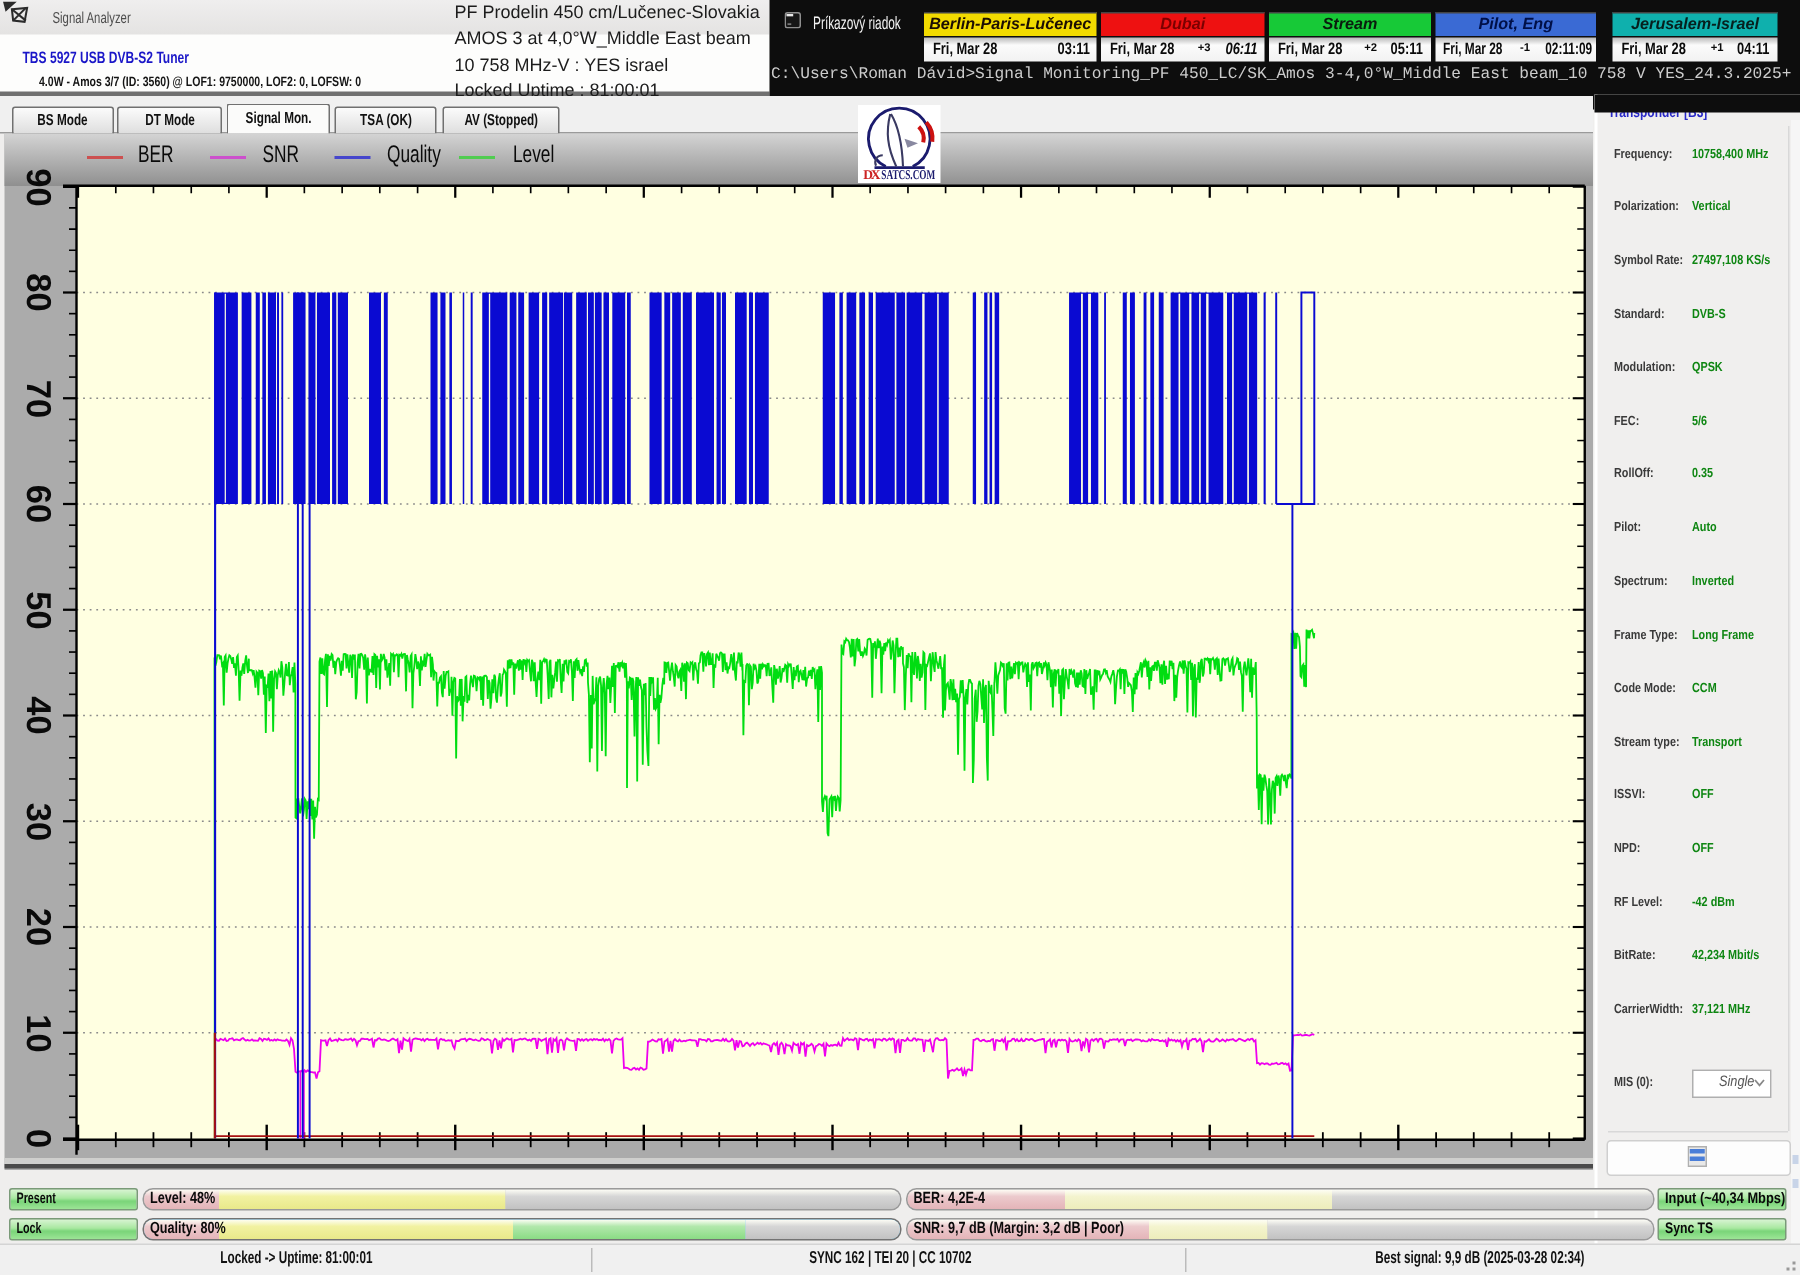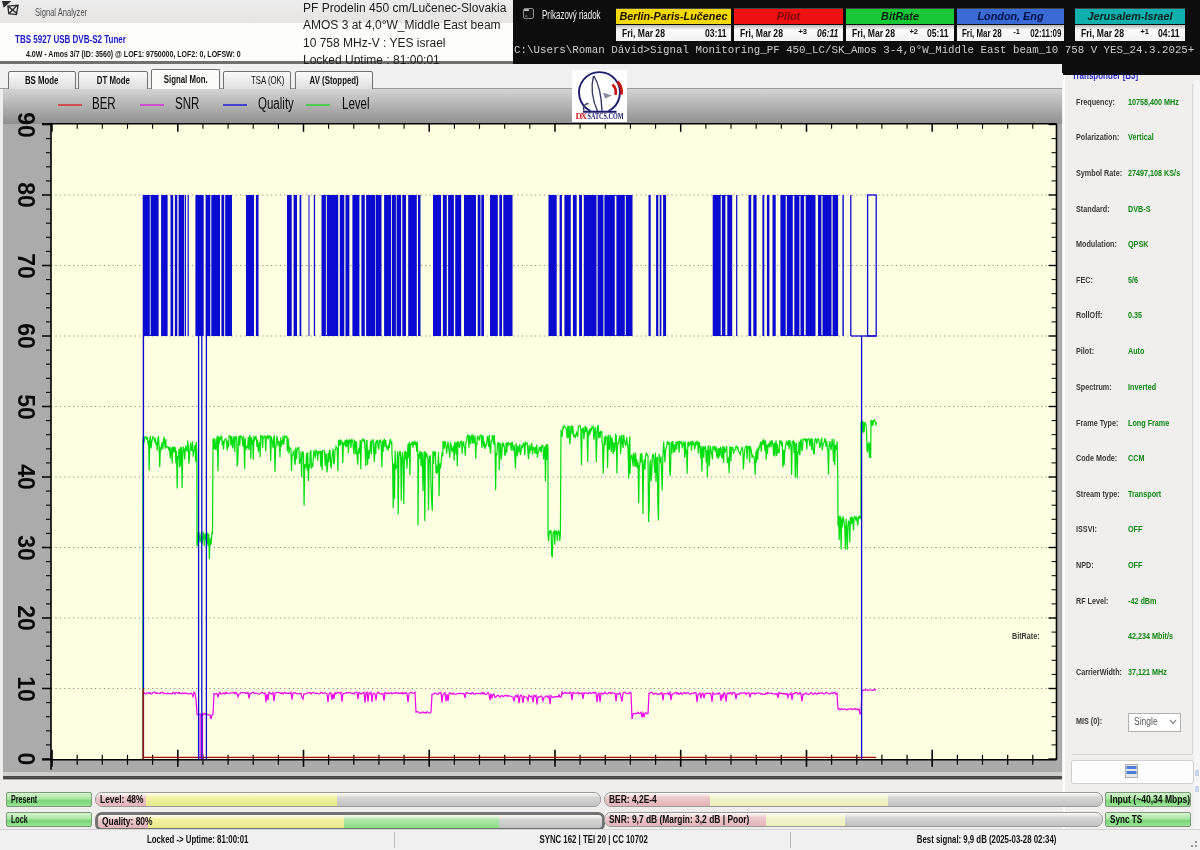--- a/index.html
+++ b/index.html
@@ -38,53 +38,53 @@
   <rect x="1.3" y="1.3" width="4.5" height="1.6" fill="#e8e8e8"></rect>
   <rect x="2" y="7.5" width="2.5" height="1.2" fill="#777"></rect>
 </svg>
 <div class="abs" style="left:542px;top:7.5px;font-size:12px;color:#f2f2f2;"><span class="sq" style="transform:scaleX(0.66)">Príkazový riadok</span></div>
 
 <div class="abs" style="left:615.6px;top:8px;width:115.7px;height:14.5px;background:#f2da00;border-top:1px solid #444;font-size:10.8px;font-weight:bold;font-style:italic;color:#1c0e02;text-align:center;line-height:14.5px;"><span class="sqc" style="transform:scaleX(1.0)">Berlin-Paris-Lučenec</span></div>
 <div class="abs" style="left:615.6px;top:25px;width:115.7px;height:15.5px;background:linear-gradient(#b9b9b9 0px, #fbfbfb 5px, #f2f2f2);font-size:11px;font-weight:bold;color:#0a0a0a;line-height:16px;">
     <span style="position:absolute;left:6px;"><span class="sq" style="transform:scaleX(0.78)">Fri, Mar 28</span></span>
     <span style="position:absolute;right:5px;"><span class="sq" style="transform-origin:100% 0;transform:scaleX(0.78)">03:11</span></span>
   </div>
-<div class="abs" style="left:734px;top:8px;width:109px;height:14.5px;background:#ee1111;border-top:1px solid #444;font-size:10.8px;font-weight:bold;font-style:italic;color:#7c0000;text-align:center;line-height:14.5px;"><span class="sqc" style="transform:scaleX(1.0)">Pilot</span></div>
+<div class="abs" style="left:734px;top:8px;width:109px;height:14.5px;background:#ee1111;border-top:1px solid #444;font-size:10.8px;font-weight:bold;font-style:italic;color:#7c0000;text-align:center;line-height:14.5px;"><span class="sqc" style="transform:scaleX(1.0)">Dubai</span></div>
 <div class="abs" style="left:734px;top:25px;width:109px;height:15.5px;background:linear-gradient(#b9b9b9 0px, #fbfbfb 5px, #f2f2f2);font-size:11px;font-weight:bold;color:#0a0a0a;line-height:16px;">
     <span style="position:absolute;left:6px;"><span class="sq" style="transform:scaleX(0.78)">Fri, Mar 28</span></span>
     <span class="b" style="position:absolute;right:36px;top:-1px;font-size:7.5px;">+3</span>
     <span style="position:absolute;right:5px;font-style:italic;"><span class="sq" style="transform-origin:100% 0;transform:scaleX(0.78)">06:11</span></span>
   </div>
-<div class="abs" style="left:846px;top:8px;width:108px;height:14.5px;background:#17c937;border-top:1px solid #444;font-size:10.8px;font-weight:bold;font-style:italic;color:#0a1c0e;text-align:center;line-height:14.5px;"><span class="sqc" style="transform:scaleX(1.0)">BitRate</span></div>
+<div class="abs" style="left:846px;top:8px;width:108px;height:14.5px;background:#17c937;border-top:1px solid #444;font-size:10.8px;font-weight:bold;font-style:italic;color:#0a1c0e;text-align:center;line-height:14.5px;"><span class="sqc" style="transform:scaleX(1.0)">Stream</span></div>
 <div class="abs" style="left:846px;top:25px;width:108px;height:15.5px;background:linear-gradient(#b9b9b9 0px, #fbfbfb 5px, #f2f2f2);font-size:11px;font-weight:bold;color:#0a0a0a;line-height:16px;">
     <span style="position:absolute;left:6px;"><span class="sq" style="transform:scaleX(0.78)">Fri, Mar 28</span></span>
     <span class="b" style="position:absolute;right:36px;top:-1px;font-size:7.5px;">+2</span>
     <span style="position:absolute;right:5px;"><span class="sq" style="transform-origin:100% 0;transform:scaleX(0.78)">05:11</span></span>
   </div>
-<div class="abs" style="left:957px;top:8px;width:107px;height:14.5px;background:#3a6ad4;border-top:1px solid #444;font-size:10.8px;font-weight:bold;font-style:italic;color:#001048;text-align:center;line-height:14.5px;"><span class="sqc" style="transform:scaleX(1.0)">London, Eng</span></div>
+<div class="abs" style="left:957px;top:8px;width:107px;height:14.5px;background:#3a6ad4;border-top:1px solid #444;font-size:10.8px;font-weight:bold;font-style:italic;color:#001048;text-align:center;line-height:14.5px;"><span class="sqc" style="transform:scaleX(1.0)">Pilot, Eng</span></div>
 <div class="abs" style="left:957px;top:25px;width:107px;height:15.5px;background:linear-gradient(#b9b9b9 0px, #fbfbfb 5px, #f2f2f2);font-size:11px;font-weight:bold;color:#0a0a0a;line-height:16px;">
     <span style="position:absolute;left:5px;"><span class="sq" style="transform:scaleX(0.72)">Fri, Mar 28</span></span>
     <span class="b" style="position:absolute;right:44px;top:-1px;font-size:7.5px;">-1</span>
     <span style="position:absolute;right:3px;"><span class="sq" style="transform-origin:100% 0;transform:scaleX(0.72)">02:11:09</span></span>
   </div>
 <div class="abs" style="left:1075px;top:8px;width:110px;height:14.5px;background:#0fb0ad;border-top:1px solid #444;font-size:10.8px;font-weight:bold;font-style:italic;color:#06201e;text-align:center;line-height:14.5px;"><span class="sqc" style="transform:scaleX(1.0)">Jerusalem-Israel</span></div>
 <div class="abs" style="left:1075px;top:25px;width:110px;height:15.5px;background:linear-gradient(#b9b9b9 0px, #fbfbfb 5px, #f2f2f2);font-size:11px;font-weight:bold;color:#0a0a0a;line-height:16px;">
     <span style="position:absolute;left:6px;"><span class="sq" style="transform:scaleX(0.78)">Fri, Mar 28</span></span>
     <span class="b" style="position:absolute;right:36px;top:-1px;font-size:7.5px;">+1</span>
     <span style="position:absolute;right:5px;"><span class="sq" style="transform-origin:100% 0;transform:scaleX(0.78)">04:11</span></span>
   </div>
 <div class="abs" style="left:514px;top:43.5px;font-family:'Liberation Mono',monospace;font-size:10.8px;color:#cccccc;white-space:pre;">C:\Users\Roman Dávid&gt;Signal Monitoring_PF 450_LC/SK_Amos 3-4,0°W_Middle East beam_10 758 V YES_24.3.2025+</div>
 
 <div class="abs" style="left:0;top:63.5px;width:1062px;height:25.5px;background:#f0f0f0;"></div>
 <div class="abs" style="left:0;top:88px;width:1062px;height:1px;background:#9a9a9a;"></div>
 
 <div class="abs" style="left:8px;top:70.5px;width:66px;height:17px;background:linear-gradient(#fbfbfb,#dedede);border:1px solid #707070;border-radius:2px 2px 0 0;font-size:10.6px;font-weight:bold;color:#111;text-align:center;line-height:17px;"><span class="sqc">BS Mode</span></div>
 <div class="abs" style="left:78px;top:70.5px;width:68px;height:17px;background:linear-gradient(#fbfbfb,#dedede);border:1px solid #707070;border-radius:2px 2px 0 0;font-size:10.6px;font-weight:bold;color:#111;text-align:center;line-height:17px;"><span class="sqc">DT Mode</span></div>
 <div class="abs" style="left:151px;top:69px;width:67px;height:19.5px;background:#fbfbfa;border:1px solid #707070;border-bottom:none;border-radius:2px 2px 0 0;font-size:10.6px;font-weight:bold;color:#111;text-align:center;line-height:19px;"><span class="sqc">Signal Mon.</span></div>
-<div class="abs" style="left:223px;top:70.5px;width:66px;height:17px;background:linear-gradient(#fbfbfb,#dedede);border:1px solid #707070;border-radius:2px 2px 0 0;font-size:10.6px;font-weight:normal;color:#111;text-align:right;line-height:17px;"><span class="sqc">TSA (OK)</span></div>
+<div class="abs" style="left:223px;top:70.5px;width:66px;height:17px;background:linear-gradient(#fbfbfb,#dedede);border:1px solid #707070;border-radius:2px 2px 0 0;font-size:10.6px;font-weight:bold;color:#111;text-align:center;line-height:17px;"><span class="sqc">TSA (OK)</span></div>
 <div class="abs" style="left:295px;top:70.5px;width:76px;height:17px;background:linear-gradient(#fbfbfb,#dedede);border:1px solid #707070;border-radius:2px 2px 0 0;font-size:10.6px;font-weight:bold;color:#111;text-align:center;line-height:17px;"><span class="sqc">AV (Stopped)</span></div>
 
 <div class="abs" style="left:3px;top:89px;width:1059px;height:691px;background:#ababab;"></div>
 <div class="abs" style="left:3px;top:89px;width:1059px;height:34.8px;background:linear-gradient(#d4d4d4,#8f8f8f);"></div>
 <div class="abs" style="left:3px;top:772px;width:1059px;height:4px;background:#cfcfcd;"></div>
 <div class="abs" style="left:3px;top:776px;width:1059px;height:2.5px;background:#4a4a4a;"></div>
 <div class="abs" style="left:58px;top:103.5px;width:24px;height:2px;background:#cc5050;"></div>
 <div class="abs" style="left:92px;top:95px;font-size:16px;color:#0a0a0a;text-align:right;"><span class="sq" style="transform:scaleX(0.72)">BER</span></div>
 <div class="abs" style="left:140px;top:103.5px;width:24px;height:2px;background:#cc50cc;"></div>
 <div class="abs" style="left:175px;top:95px;font-size:16px;color:#0a0a0a;"><span class="sq" style="transform:scaleX(0.72)">SNR</span></div>
@@ -339,49 +339,49 @@
 <div class="abs b" style="left:1076px;top:453.0px;font-size:8.8px;color:#3a3a3a;text-align:center;"><span class="sq" style="transform:scaleX(0.82)">Code Mode:</span></div>
 <div class="abs b" style="left:1128px;top:453.0px;font-size:8.8px;color:#0e8612;"><span class="sq" style="transform:scaleX(0.82)">CCM</span></div>
 <div class="abs b" style="left:1076px;top:488.5px;font-size:8.8px;color:#3a3a3a;"><span class="sq" style="transform:scaleX(0.82)">Stream type:</span></div>
 <div class="abs b" style="left:1128px;top:488.5px;font-size:8.8px;color:#0e8612;"><span class="sq" style="transform:scaleX(0.82)">Transport</span></div>
 <div class="abs b" style="left:1076px;top:524.0px;font-size:8.8px;color:#3a3a3a;"><span class="sq" style="transform:scaleX(0.82)">ISSVI:</span></div>
 <div class="abs b" style="left:1128px;top:524.0px;font-size:8.8px;color:#0e8612;"><span class="sq" style="transform:scaleX(0.82)">OFF</span></div>
 <div class="abs b" style="left:1076px;top:559.5px;font-size:8.8px;color:#3a3a3a;"><span class="sq" style="transform:scaleX(0.82)">NPD:</span></div>
 <div class="abs b" style="left:1128px;top:559.5px;font-size:8.8px;color:#0e8612;"><span class="sq" style="transform:scaleX(0.82)">OFF</span></div>
 <div class="abs b" style="left:1076px;top:595.5px;font-size:8.8px;color:#3a3a3a;"><span class="sq" style="transform:scaleX(0.82)">RF Level:</span></div>
 <div class="abs b" style="left:1128px;top:595.5px;font-size:8.8px;color:#0e8612;"><span class="sq" style="transform:scaleX(0.82)">-42 dBm</span></div>
-<div class="abs b" style="left:1012px;top:631.0px;font-size:8.8px;color:#3a3a3a;"><span class="sq" style="transform:scaleX(0.82)">BitRate:</span></div>
+<div class="abs b" style="left:1076px;top:631.0px;font-size:8.8px;color:#3a3a3a;"><span class="sq" style="transform:scaleX(0.82)">BitRate:</span></div>
 <div class="abs b" style="left:1128px;top:631.0px;font-size:8.8px;color:#0e8612;"><span class="sq" style="transform:scaleX(0.82)">42,234 Mbit/s</span></div>
 <div class="abs b" style="left:1076px;top:666.5px;font-size:8.8px;color:#3a3a3a;"><span class="sq" style="transform:scaleX(0.82)">CarrierWidth:</span></div>
 <div class="abs b" style="left:1128px;top:666.5px;font-size:8.8px;color:#0e8612;"><span class="sq" style="transform:scaleX(0.82)">37,121 MHz</span></div>
 <div class="abs b" style="left:1076px;top:715.5px;font-size:8.8px;color:#3a3a3a;"><span class="sq" style="transform:scaleX(0.82)">MIS (0):</span></div>
 
 <div class="abs" style="left:1128px;top:712.5px;width:51px;height:17px;background:#ffffff;border:1px solid #afafaf;font-size:10px;color:#555;line-height:16px;">
-  <span style="padding-left:5px;"><span class="sq" style="transform:scaleX(0.85)">Single</span></span>
+  <span style="padding-left:17px;font-style:italic;"><span class="sq" style="transform:scaleX(0.85)">Single</span></span>
   <svg style="position:absolute;right:3px;top:5px" width="8" height="6" viewBox="0 0 8 6">
       <path d="M1 1 L4 4.5 L7 1" stroke="#888" stroke-width="1.2" fill="none"></path>
     </svg>
 </div>
 
 <div class="abs" style="left:1071px;top:759.5px;width:121px;height:22px;background:#fdfdfd;border:1px solid #cfcfcf;border-radius:3px;"></div>
 <svg class="abs" style="left:1125px;top:764px" width="13" height="14" viewBox="0 0 13 14">
   <rect x="0.5" y="0.5" width="12" height="13" fill="#e8e8e8" stroke="#b0b0b0"></rect>
   <rect x="1.5" y="2" width="10" height="3" fill="#4a7ed8"></rect>
   <rect x="1.5" y="7" width="10" height="3" fill="#4a7ed8"></rect>
 </svg>
 
 <div class="abs" style="left:6px;top:791.5px;width:84px;height:13.5px;background:linear-gradient(#d8f4d2,#a8e8a0 45%,#79d478 60%,#9ce596);border:1px solid #7a9a78;border-radius:2px;font-size:10.2px;font-weight:bold;color:#0a0a0a;line-height:13px;"><span style="padding-left:4px;"><span class="sq" style="transform:scaleX(0.7)">Present</span></span></div>
 <div class="abs" style="left:6px;top:811.5px;width:84px;height:13.5px;background:linear-gradient(#d8f4d2,#a8e8a0 45%,#79d478 60%,#9ce596);border:1px solid #7a9a78;border-radius:2px;font-size:10.2px;font-weight:bold;color:#0a0a0a;line-height:13px;"><span style="padding-left:4px;"><span class="sq" style="transform:scaleX(0.7)">Lock</span></span></div>
 <div class="abs" style="left:95px;top:791.5px;width:504px;height:13.5px;border:1px solid #9a9a9a;border-radius:7px;overflow:hidden;background:#cbcbcb;">
     <div style="position:absolute;left:0px;top:0;width:50px;height:100%;background:linear-gradient(#fefef6, #eccacd 35%, #e4b4b8);"></div>
     <div style="position:absolute;left:50px;top:0;width:191px;height:100%;background:linear-gradient(#fefef6, #f2f2a2 35%, #e9e98a);"></div>
     <div style="position:absolute;left:241px;top:0;width:263px;height:100%;background:linear-gradient(#fefef6, #d6d6d6 35%, #c2c2c2);"></div>
     <div class="abs b" style="left:4px;top:0.5px;font-size:10.8px;color:#0a0a0a;white-space:nowrap;"><span class="sq">Level: 48%</span></div>
   </div>
-<div class="abs" style="left:95px;top:811.5px;width:504px;height:13.5px;border:3px solid #737373;border-radius:7px;overflow:hidden;background:#7dd3fc;text-decoration:underline;">
+<div class="abs" style="left:95px;top:811.5px;width:504px;height:13.5px;border:1px solid #737373;border-radius:7px;overflow:hidden;background:#7dd3fc;text-decoration:underline;">
     <div style="position:absolute;left:0px;top:0;width:50px;height:100%;background:linear-gradient(#fefef6, #eccacd 35%, #e4b4b8);"></div>
     <div style="position:absolute;left:50px;top:0;width:196px;height:100%;background:linear-gradient(#fefef6, #f2f2a2 35%, #e9e98a);"></div>
     <div style="position:absolute;left:246px;top:0;width:155px;height:100%;background:linear-gradient(#fefef6, #b2e8ac 35%, #8adc84);"></div>
     <div style="position:absolute;left:401px;top:0;width:103px;height:100%;background:linear-gradient(#fefef6, #d6d6d6 35%, #c2c2c2);"></div>
     <div class="abs b" style="left:4px;top:0.5px;font-size:10.8px;color:#0a0a0a;white-space:nowrap;"><span class="sq">Quality: 80%</span></div>
   </div>
 <div class="abs" style="left:604px;top:791.5px;width:497px;height:13.5px;border:1px solid #9a9a9a;border-radius:7px;overflow:hidden;background:#cbcbcb;">
     <div style="position:absolute;left:0px;top:0;width:105px;height:100%;background:linear-gradient(#fefef6, #eccacd 35%, #e4b4b8);"></div>
     <div style="position:absolute;left:105px;top:0;width:178px;height:100%;background:linear-gradient(#fefef6, #f4f4cf 35%, #ededbb);"></div>
     <div style="position:absolute;left:283px;top:0;width:214px;height:100%;background:linear-gradient(#fefef6, #d6d6d6 35%, #c2c2c2);"></div>

